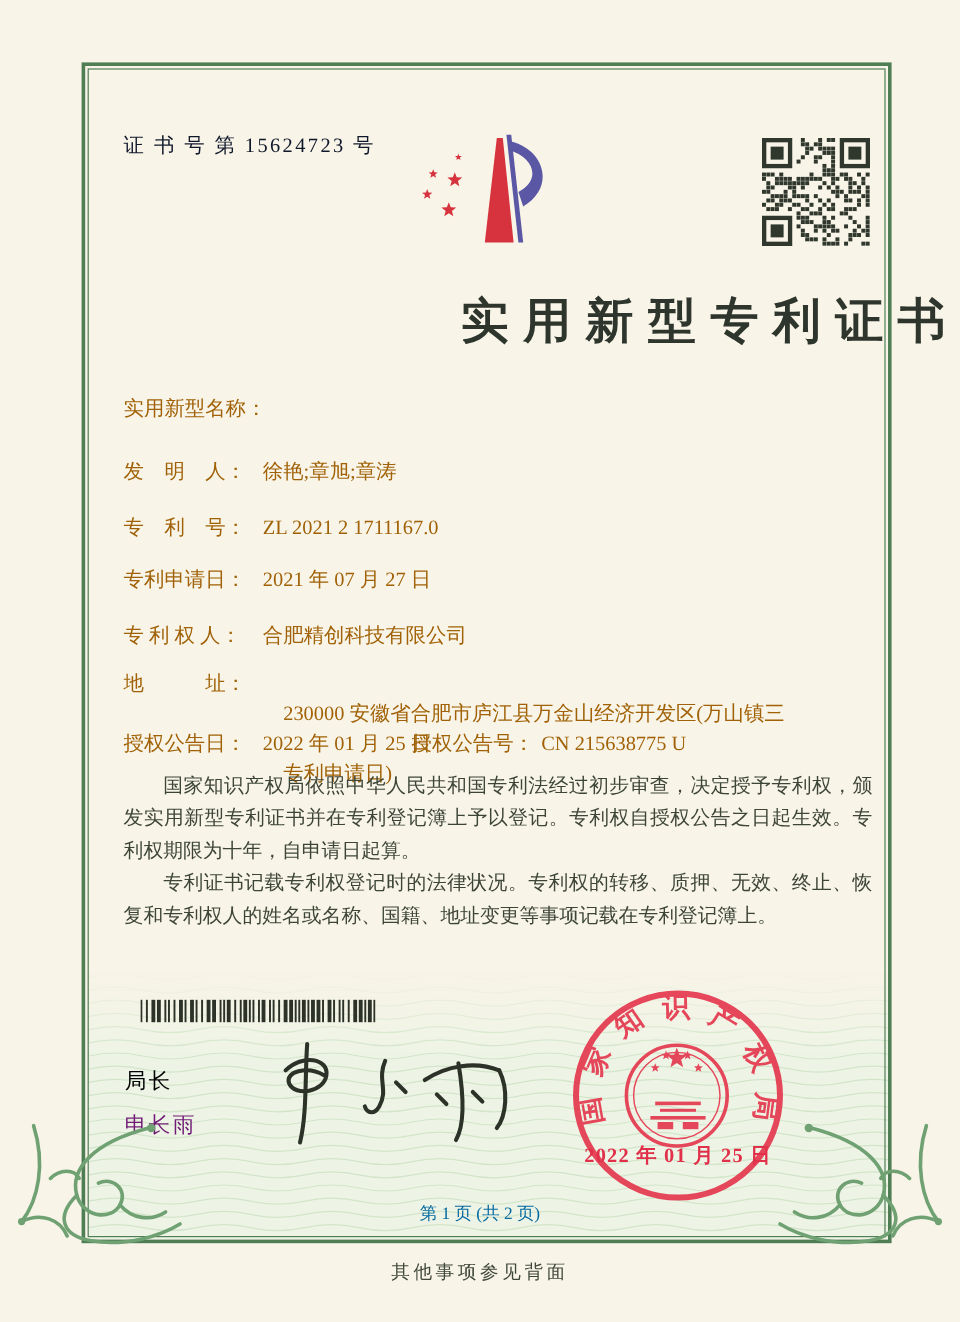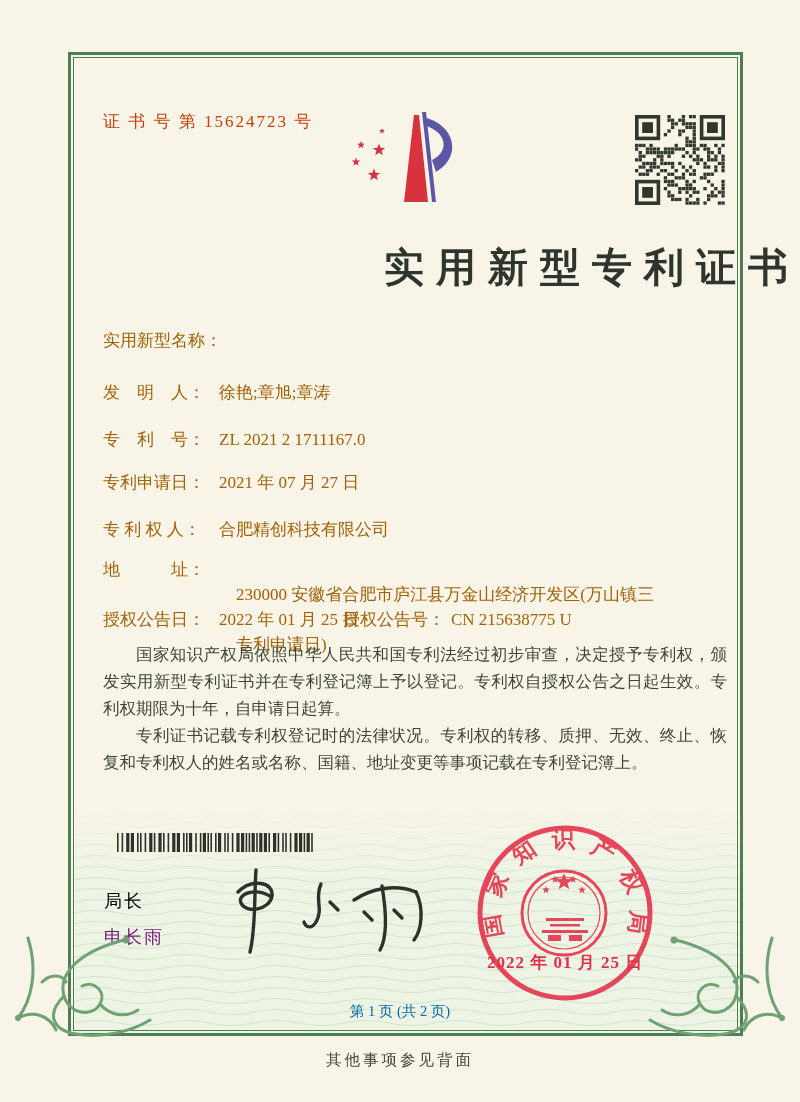--- a/index.html
+++ b/index.html
@@ -11,21 +11,21 @@
   }
   .abs{position:absolute;}
   
   .frame{
     position:absolute;left:68px;top:52px;width:669px;height:978px;
     border:3px solid #4f7e55;
   }
   .frame::after{
     content:"";position:absolute;inset:2px;border:1px solid #4f7e55;
   }
-  .cert-no{left:103px;top:110px;font-size:17px;letter-spacing:2px;color:#c2410c;}
+  .cert-no{left:103px;top:110px;font-size:17px;letter-spacing:2px;color:#0f172a;}
   .title{
     left:0;right:0;top:240px;text-align:right;
     font-size:40px;font-weight:bold;letter-spacing:12px;text-indent:12px;
     color:#2e352c;
   }
   .field-row{position:absolute;left:103px;display:flex;font-size:17px;line-height:25px;color:#a16207;}
   .field-label{flex:0 0 116px;white-space:pre;}
   .field-value{white-space:pre;}
   .paras{left:103px;top:641px;width:624px;}
   .paras p{margin:0;font-size:16.5px;line-height:27px;text-indent:2em;color:#3d4537;text-align:justify;}

